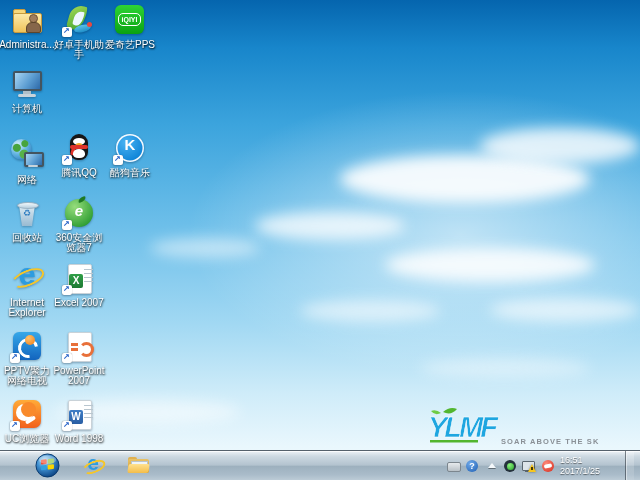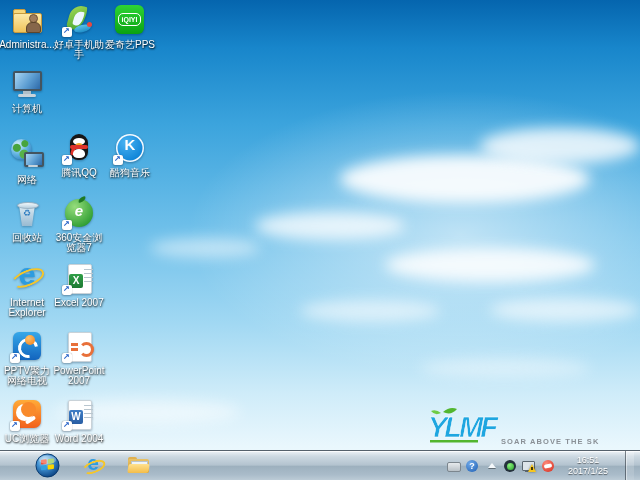--- a/index.html
+++ b/index.html
@@ -139,21 +139,21 @@
   .chv{left:4px;top:4px;width:0;height:0;border-left:4px solid transparent;border-right:4px solid transparent;border-bottom:5px solid #f4f8fb;filter:drop-shadow(0 1px 0 rgba(0,0,0,.4));}
   .saf{left:1px;top:1px;width:12px;height:12px;border-radius:50%;background:#25323c;}
   .safd{left:4px;top:4px;width:7px;height:7px;border-radius:50%;background:radial-gradient(circle at 35% 30%,#8ef07e,#27a52b);}
   .net{left:0;top:2px;width:11px;height:8px;background:#dde5ea;border:1px solid #5b6770;border-radius:1px;}
   .netb{left:3px;top:11px;width:7px;height:2px;background:#5b6770;}
   .warn{left:6px;top:5px;width:0;height:0;border-left:4.5px solid transparent;border-right:4.5px solid transparent;border-bottom:8px solid #f7c61d;filter:drop-shadow(0 0 1px rgba(0,0,0,.4));}
   .warn::after{content:"";position:absolute;left:-0.75px;top:3px;width:1.5px;height:3px;background:#4a3a00;}
   .red{left:1px;top:1px;width:12px;height:12px;border-radius:50%;background:radial-gradient(circle at 35% 30%,#ff8a7a,#d42a1c);}
   .redw{left:3px;top:5px;width:8px;height:4px;background:#fff;border-radius:2px;transform:rotate(-12deg);}
 
-  .clock{width:56px;text-align:center;font-size:9px;line-height:11px;color:#fff;cursor:pointer;
+  .clock{width:56px;text-align:left;font-size:9px;line-height:11px;color:#fff;cursor:pointer;
          text-shadow:0 1px 1px rgba(0,0,0,.55);padding-right:4px;}
   .showdesk{width:8px;height:30px;border-left:1px solid rgba(40,50,60,.6);box-shadow:inset 1px 0 0 rgba(255,255,255,.45);
             background:linear-gradient(rgba(255,255,255,.28),rgba(255,255,255,.08));cursor:pointer;}
 </style>
 </head>
 <body>
 
 <div class="screen">
 
   <div class="glow"></div>
@@ -314,21 +314,21 @@
 
   <div class="cell" style="left:53px;top:397px">
     <div class="ico">
       <div class="abs pg"></div>
       <div class="abs lines"></div>
       <div class="abs blk doc">
         <span class="glyph" style="position:static">W</span>
       </div>
       <span class="sc"></span>
     </div>
-    <div class="lbl">Word 2004</div>
+    <div class="lbl">Word 1998</div>
   </div>
 
   <div class="wm">
     <svg width="172" height="42" viewBox="0 0 172 42">
       <path d="M16,6 q7,-6 14,-3 q-6,7 -14,3" fill="#52b62f"></path>
       <path d="M14,7 q-5,-4 -10,-2 q4,5 10,2" fill="#6fcc45"></path>
       <text x="1" y="31" font-family="Liberation Sans, sans-serif" font-size="29" font-style="italic" font-weight="bold" fill="#1ea6e0" stroke="#ffffff" stroke-width="0.5" letter-spacing="-3">YLMF</text>
       <rect x="3" y="34" width="48" height="2.5" fill="#52b62f"></rect>
       <text x="74" y="38" font-family="Liberation Sans, sans-serif" font-size="7.5" font-weight="bold" fill="#8a9096" letter-spacing="1.1">SOAR ABOVE THE SKY</text>
     </svg>

